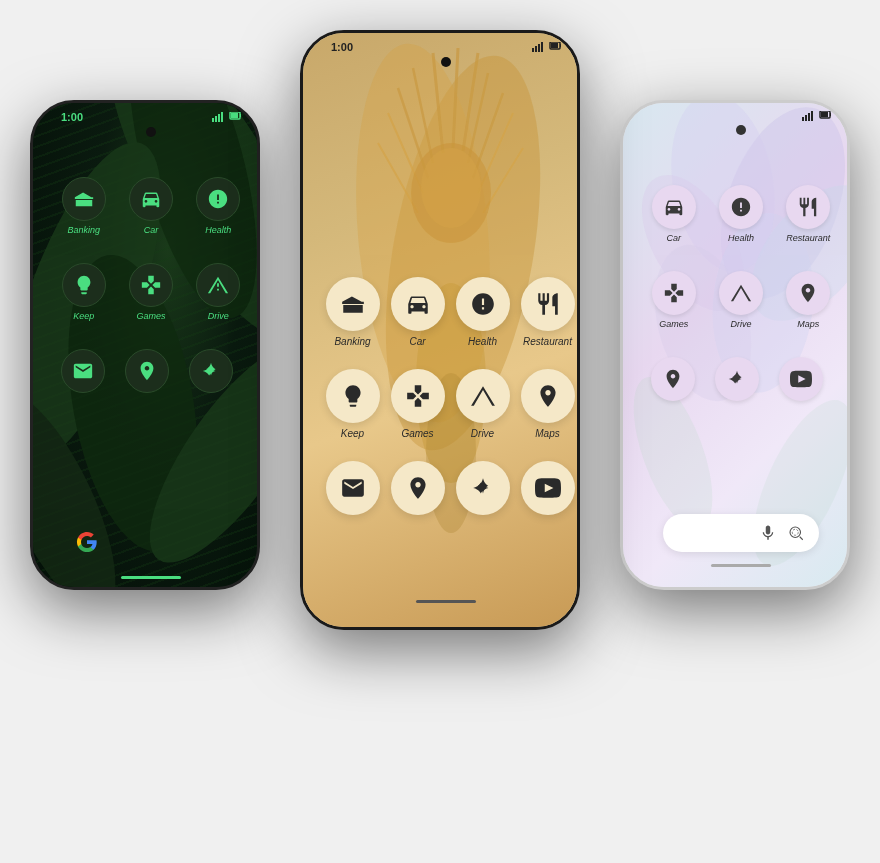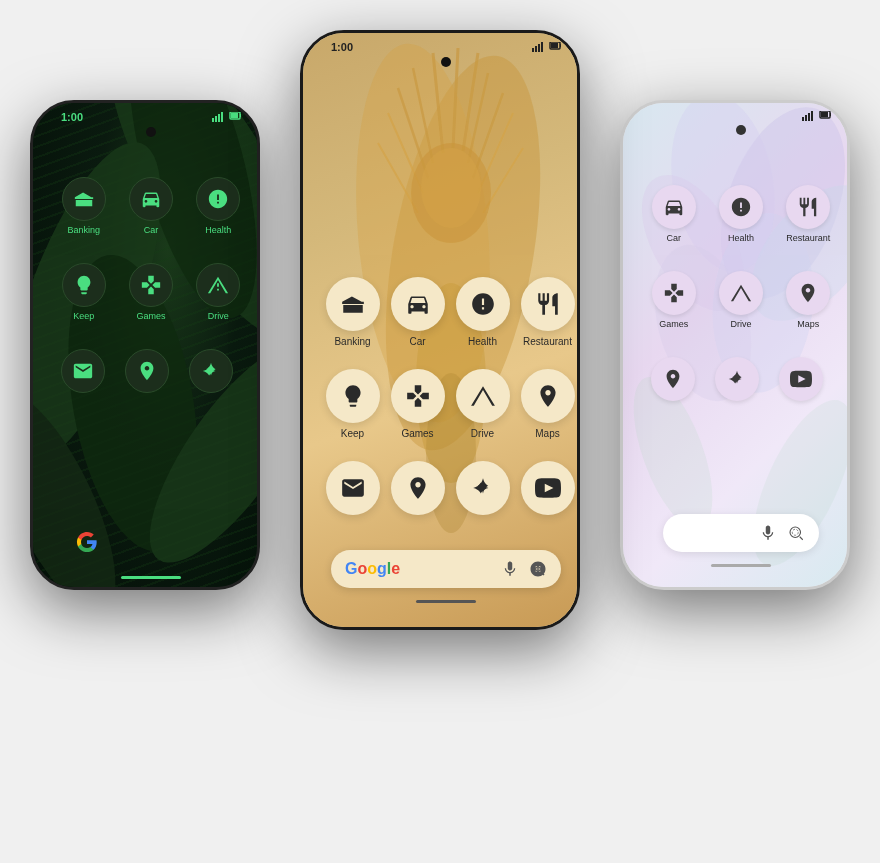--- a/index.html
+++ b/index.html
@@ -246,21 +246,21 @@
     }
 
     
     .grid-row {
       display: flex;
       justify-content: center;
       gap: 10px;
       padding: 6px 0;
     }
 
-    .grid-row.cols4 { justify-content: space-around; padding: 6px 10px; }
+    .grid-row.cols4 { justify-content: space-around; padding: 6px 10px; font-style: italic; }
 
     .app-item-lg {
       display: flex;
       flex-direction: column;
       align-items: center;
       gap: 5px;
       min-width: 55px;
     }
 
     .app-icon-wrap-lg {
@@ -568,35 +568,20 @@
         <div class="app-item-lg">
           <div class="app-icon-wrap-lg">
             <svg viewBox="0 0 24 24">
                 <path d="M19.615 3.184c-3.604-.246-11.631-.245-15.23 0C.488 3.45.029 5.804 0 12c.029 6.185.484 8.549 4.385 8.816 3.6.245 11.626.246 15.23 0C23.512 20.55 23.971 18.196 24 12c-.029-6.185-.484-8.549-4.385-8.816zM9 16V8l8 3.993L9 16z"></path>
               </svg>
           </div>
         </div>
       </div>
 
       <div style="margin-top: auto; padding-bottom: 16px;">
-        <div class="search-bar">
-          <span class="search-g">
-            <span class="g-blue">G</span><span class="g-red">o</span><span class="g-yellow">o</span><span class="g-blue">g</span><span class="g-green">l</span><span class="g-red">e</span>
-          </span>
-          <div class="search-icons">
-            <svg width="18" height="18" viewBox="0 0 24 24" fill="#555">
-                <path d="M12 14c1.66 0 3-1.34 3-3V5c0-1.66-1.34-3-3-3S9 3.34 9 5v6c0 1.66 1.34 3 3 3zm5.3-3c0 3-2.54 5.1-5.3 5.1S6.7 14 6.7 11H5c0 3.41 2.72 6.23 6 6.72V21h2v-3.28c3.28-.49 6-3.31 6-6.72h-1.7z"></path>
-              </svg>
-            <svg width="18" height="18" viewBox="0 0 24 24" fill="#555">
-                <path d="M12 2C6.48 2 2 6.48 2 12s4.48 10 10 10 10-4.48 10-10S17.52 2 12 2zm-1 14H9V8h2v8zm4 0h-2V8h2v8z"></path>
-                <circle cx="12" cy="12" r="3" fill="none" stroke="#555" stroke-width="1.5"></circle>
-                <line x1="20" y1="20" x2="16" y2="16" stroke="#555" stroke-width="2"></line>
-              </svg>
-          </div>
-        </div>
         <div class="nav-line"></div>
       </div>
     </div>
   </div>
 
   <div class="phone phone-right">
 
     <div class="wallpaper">
       <svg viewBox="0 0 230 490" width="230" height="490" style="position:absolute;inset:0;opacity:0.75">
 

